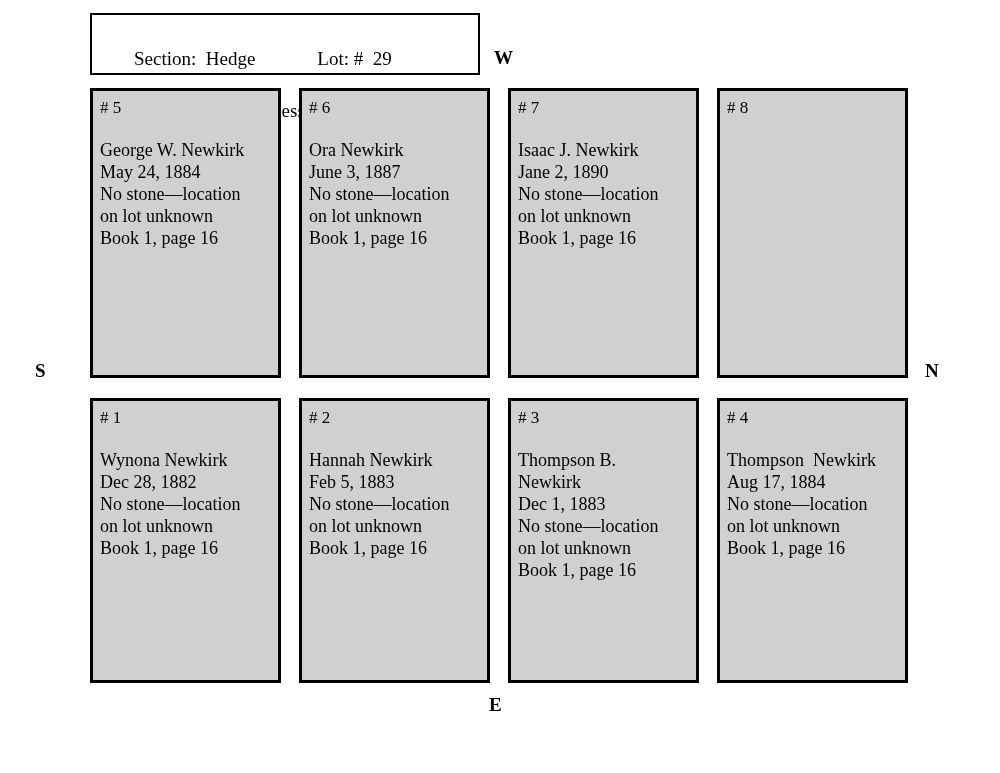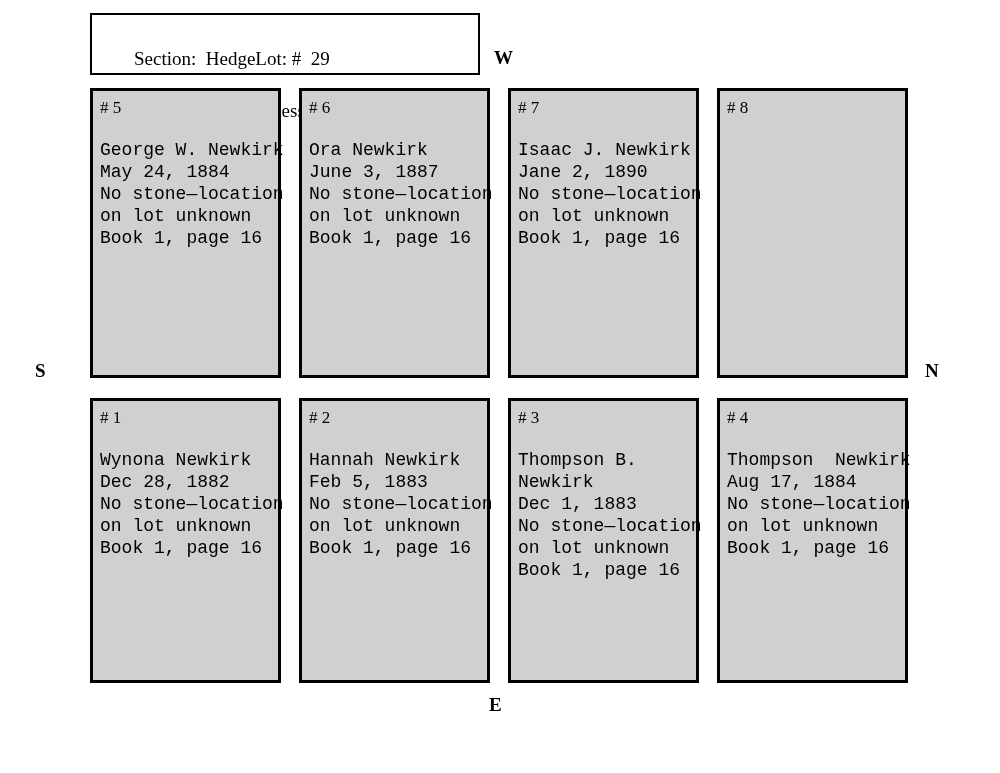--- a/index.html
+++ b/index.html
@@ -29,20 +29,21 @@
   }
   .header-line {
     font-size: 19px;
     line-height: 26px;
     color: #000000;
     white-space: pre;
   }
   .header-line .seg-section { display: inline; margin-left: 16px; }
   .header-line .seg-lot {
     display: inline-block;
+    margin-left: 62px;
   }
 
   
   .compass {
     position: absolute;
     font-family: "Liberation Serif", "DejaVu Serif", serif;
     font-weight: bold;
     font-size: 19px;
     color: #000000;
   }
@@ -79,21 +80,20 @@
   }
 
   .plot-body {
     margin-top: 20px;
   }
   .plot-line {
     font-size: 18px;
     line-height: 22px;
     color: #000000;
     white-space: pre;
-    font-family: Liberation Mono, monospace;
   }
   .plot-line.red,
   .red-text {
     color: #000000;
   }
 </style>
 </head>
 <body>
 
 <div class="header-box">

